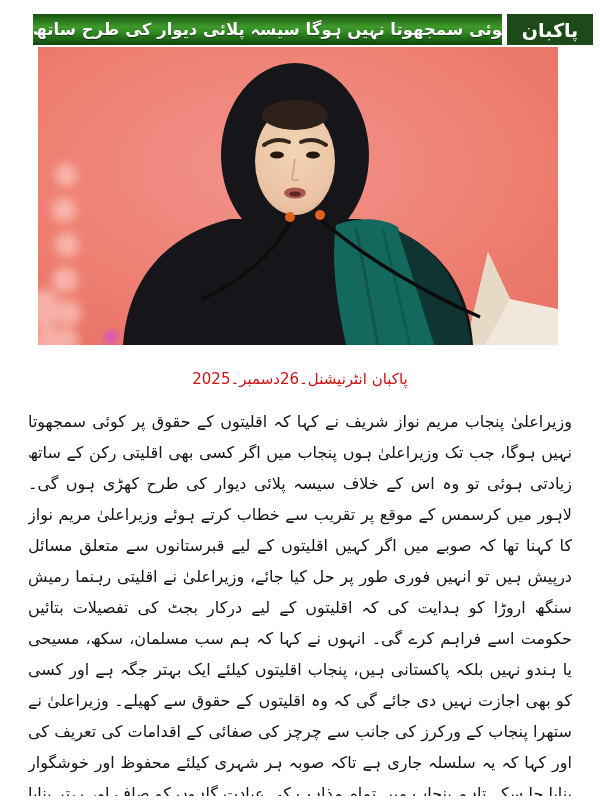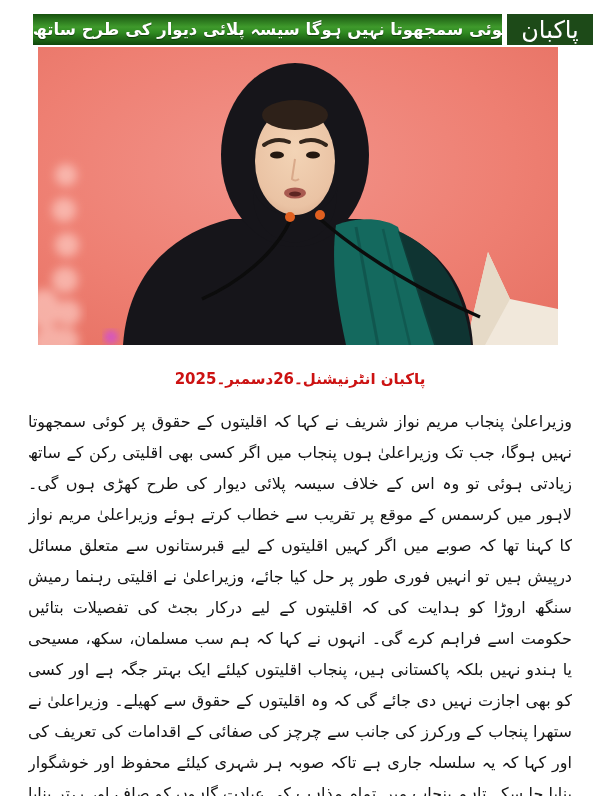--- a/index.html
+++ b/index.html
@@ -9,40 +9,40 @@
     font-family:"DejaVu Sans","Liberation Sans",sans-serif;
   }
   
   .header{
     position:absolute;top:14px;left:33px;width:560px;height:31px;
     display:flex;direction:rtl;
   }
   .logo-box{
     background:#1d4a18;color:#fff;
     width:86px;height:31px;display:flex;align-items:center;justify-content:center;
-    font-size:24px;font-weight:normal;flex:0 0 auto;
+    font-size:19px;font-weight:bold;flex:0 0 auto;
   }
   .header-sep{width:5px;height:31px;background:#ffffff;flex:0 0 auto;}
   .headline-bar{
     flex:1;height:31px;
     background:linear-gradient(180deg,#17520f 0%,#3f9a2c 42%,#2f8a21 60%,#10470b 100%);
     color:#fff;display:flex;align-items:center;justify-content:center;
     font-size:16.5px;font-weight:bold;white-space:nowrap;overflow:hidden;
     text-shadow:0 1px 1px rgba(0,0,0,.5);
   }
   
   .photo{
     position:absolute;top:47px;left:38px;width:520px;height:298px;overflow:hidden;
   }
   .photo svg{display:block;}
   
   .byline{
     position:absolute;top:364px;left:0;width:600px;height:30px;
     display:flex;align-items:center;justify-content:center;
-    direction:rtl;font-size:15px;font-weight:bold;color:#cc1212;
+    direction:rtl;font-size:15px;font-weight:normal;color:#cc1212;
   }
   
   .article{
     position:absolute;top:406px;left:28px;width:544px;height:390px;
     direction:rtl;text-align:justify;
     font-size:16px;line-height:31px;color:#141414;
     overflow:hidden;
   }
 </style>
 </head>

